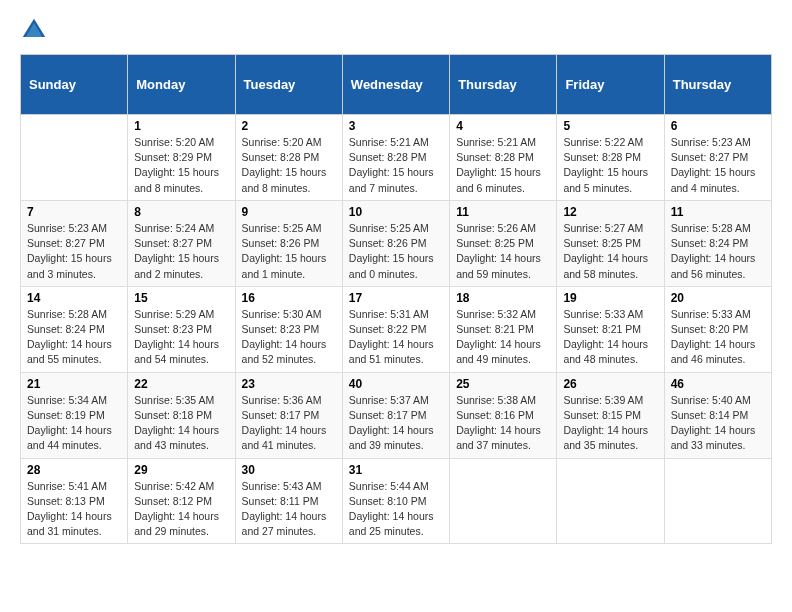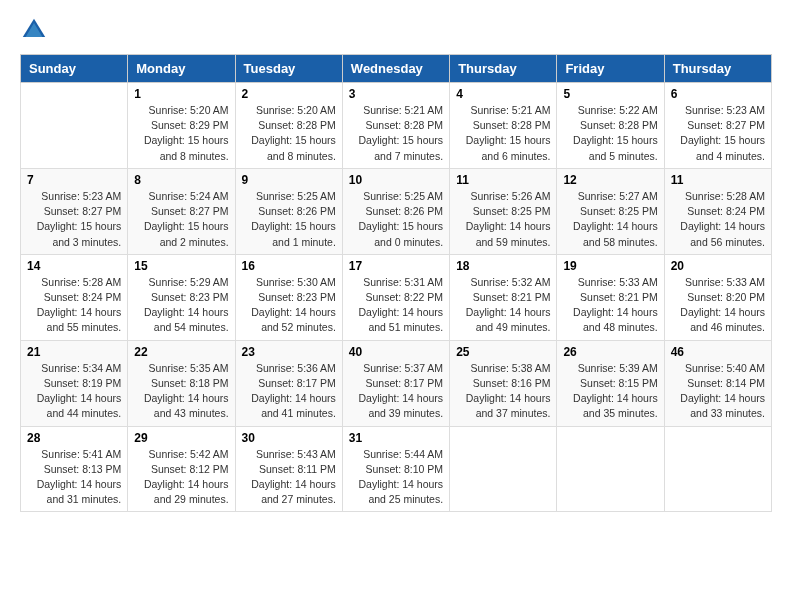--- a/index.html
+++ b/index.html
@@ -53,21 +53,21 @@
     }
     table {
       width: 100%;
       border-collapse: collapse;
       font-size: 11px;
     }
     thead tr th {
       background-color: #1a5fa8;
       color: #fff;
       text-align: left;
-      padding: 6px 8px;
+      padding: 22px 8px;
       font-size: 13px;
       font-weight: bold;
       border: 1px solid #ccc;
     }
     tbody tr td {
       border: 1px solid #ddd;
       vertical-align: top;
       padding: 4px 6px;
       min-height: 80px;
       height: 80px;
@@ -80,21 +80,20 @@
     .day-num {
       font-weight: bold;
       font-size: 12px;
       margin-bottom: 2px;
       display: block;
     }
     .day-info {
       font-size: 10.5px;
       color: #333;
       line-height: 1.45;
-      text-align: right;
     }
     .empty-cell {
       background: #fff !important;
     }
   </style>
 </head>
 <body>
 
 <div class="header">
   <div class="logo">

